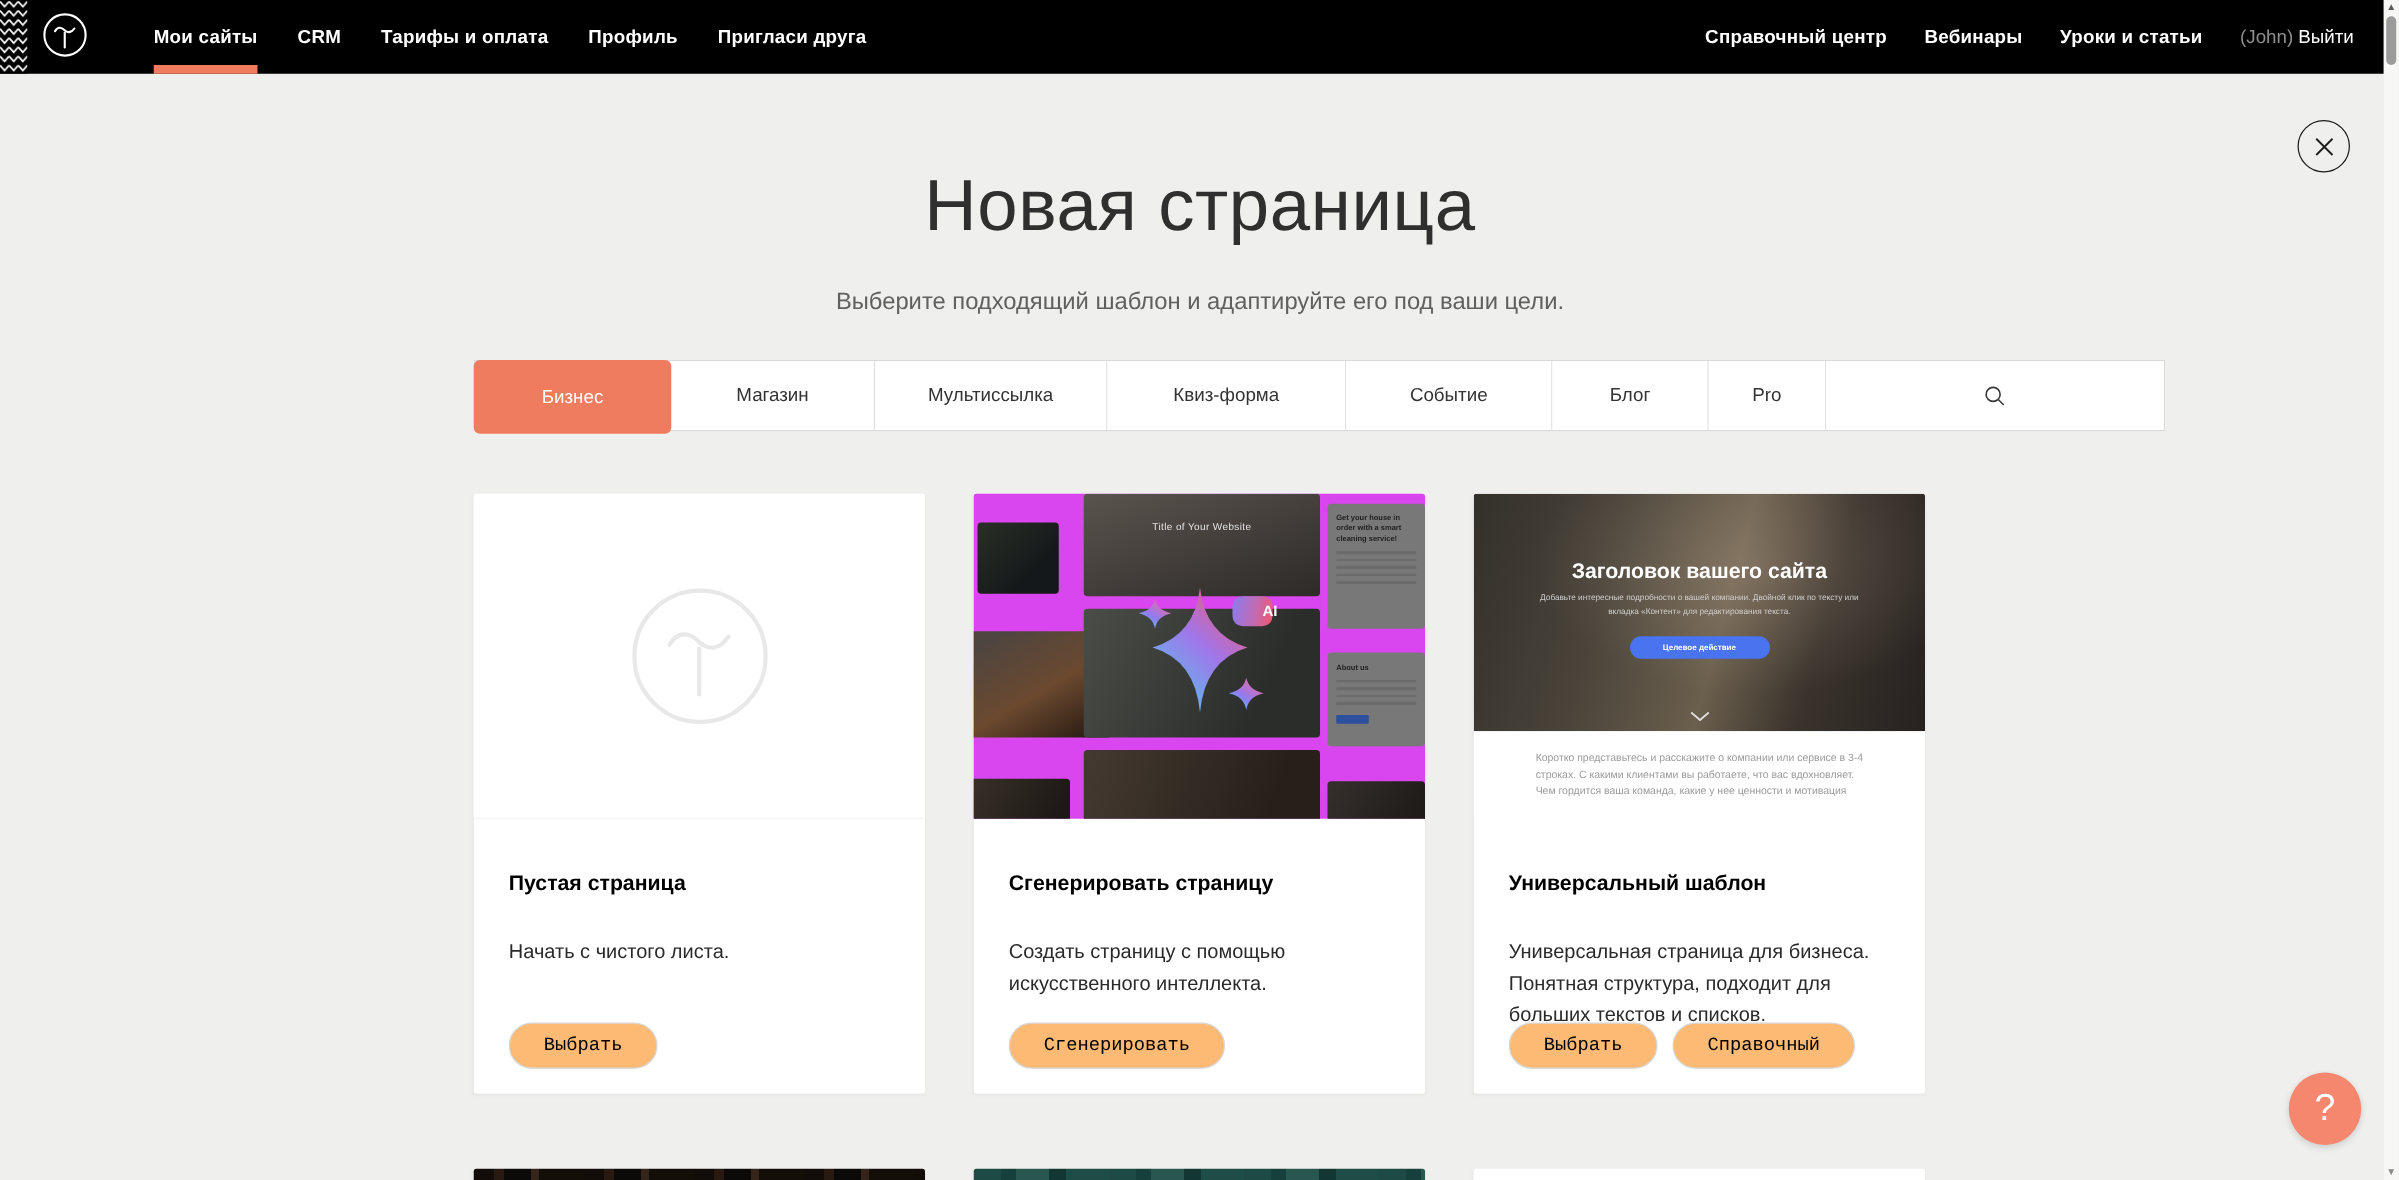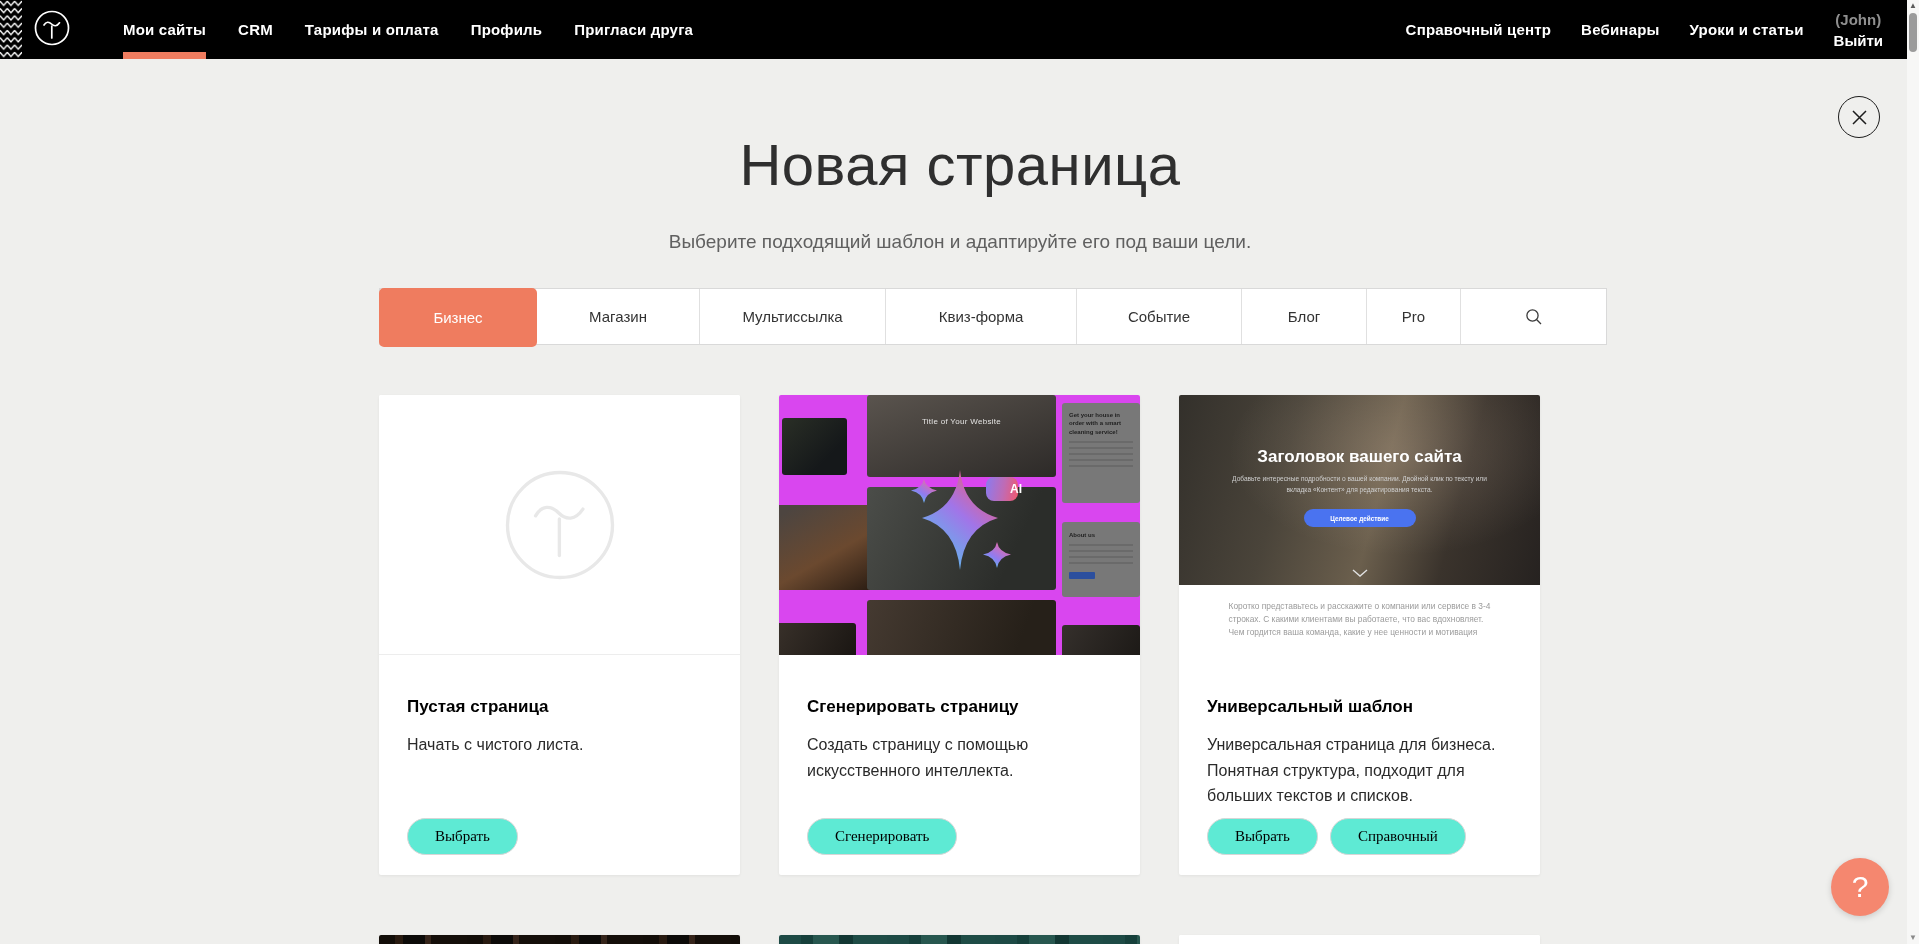--- a/index.html
+++ b/index.html
@@ -12,55 +12,55 @@
 
   
   .topnav{position:absolute;left:0;top:0;width:1907px;height:59px;background:var(--nav-bg,#000);}
   .zigzag{position:absolute;left:0;top:0;width:22px;height:59px;}
   .nav-logo{position:absolute;left:33px;top:9px;width:38px;height:38px;cursor:pointer;}
   .nav-left{position:absolute;left:123px;top:0;height:59px;display:flex;gap:32px;}
   .nav-item{position:relative;height:59px;display:flex;align-items:center;color:#fff;
             font-size:15px;font-weight:700;letter-spacing:.2px;cursor:pointer;white-space:nowrap;}
   .nav-underline{position:absolute;left:0;right:0;bottom:0;height:7px;background:var(--accent,#EF7C5F);}
   .nav-right{position:absolute;right:24px;top:0;height:59px;display:flex;gap:30px;align-items:center;}
-  .nav-user{display:flex;gap:4px;align-items:center;font-size:15px;font-weight:700;flex-direction:column;}
+  .nav-user{display:flex;gap:4px;align-items:center;font-size:15px;font-weight:400;}
   .nav-user .uname{color:#8f8f8f;cursor:default;}
   .nav-user .logout{color:#fff;cursor:pointer;}
 
   
   .close-btn{position:absolute;left:1838px;top:96px;width:42px;height:42px;border:1.6px solid #1d1d1d;
              border-radius:50%;background:transparent;display:flex;align-items:center;justify-content:center;cursor:pointer;}
 
   
   .page-title{position:absolute;left:0;top:131px;width:1920px;text-align:center;
               font-size:58px;font-weight:300;color:#2f2f2f;letter-spacing:.5px;}
   .page-subtitle{position:absolute;left:0;top:231px;width:1920px;text-align:center;
               font-size:19px;font-weight:300;color:#606060;}
 
   
-  .tabs{position:absolute;left:379px;top:288px;width:1228px;height:57px;display:flex;
+  .tabs{position:absolute;left:379px;top:288px;width:1353px;height:57px;display:flex;
         background:#fff;border:1px solid #d9d9d9;}
   .tab{display:flex;align-items:center;justify-content:center;font-size:15px;color:#333;
        border-right:1px solid #e0e0e0;cursor:pointer;background:#fff;}
   .tab:last-child{border-right:none;flex:1;}
   .tab.active{background:var(--accent,#EF7C5F);color:#fff;border:none;border-radius:5px;
        margin:-1px 0 -1px -1px;height:59px;z-index:2;}
 
   
   .grid{position:absolute;left:379px;top:395px;width:1161px;display:grid;
         grid-template-columns:361px 361px 361px;column-gap:39px;row-gap:60px;}
   .card{position:relative;width:361px;height:480px;background:#fff;border-radius:2px;
         box-shadow:0 1px 3px rgba(0,0,0,.06);}
   .card-image{position:relative;width:361px;height:260px;overflow:hidden;border-radius:2px 2px 0 0;}
   .card-body{padding:42px 28px 0 28px;}
   .card-title{font-size:17px;font-weight:700;color:#000;}
-  .card-desc{margin-top:15px;font-size:16px;color:#2a2a2a;line-height:1.6;max-width:300px;}
+  .card-desc{margin-top:32px;font-size:16px;color:#2a2a2a;line-height:1.6;max-width:300px;}
   .card-actions{position:absolute;left:28px;bottom:20px;display:flex;gap:12px;}
-  .btn{height:37px;padding:0 27px;border:1px solid #d6d6d6;border-radius:19px;background:#5eead4;
-       font-size:15px;color:#000;font-family:Liberation Serif, serif;cursor:pointer;display:flex;align-items:center;}
+  .btn{height:37px;padding:0 27px;border:1px solid #d6d6d6;border-radius:19px;background:#fdba74;
+       font-size:15px;color:#000;font-family:Liberation Mono, monospace;cursor:pointer;display:flex;align-items:center;}
 
   
   .blank-image{background:#fff;border-bottom:1px solid #ededed;display:flex;align-items:center;justify-content:center;}
 
   
   .ai-image{background:#d946ef;}
   .tile{position:absolute;border-radius:3px;overflow:hidden;}
   .tile-hero{left:88px;top:0;width:189px;height:82px;background:linear-gradient(160deg,#5a544e,#2d2a28);}
   .tile-hero-title{padding-top:22px;text-align:center;font-size:8px;color:rgba(255,255,255,.85);letter-spacing:.3px;}
   .tile-desk{left:3px;top:23px;width:65px;height:57px;background:linear-gradient(135deg,#2a2f26,#15181a 70%);}

